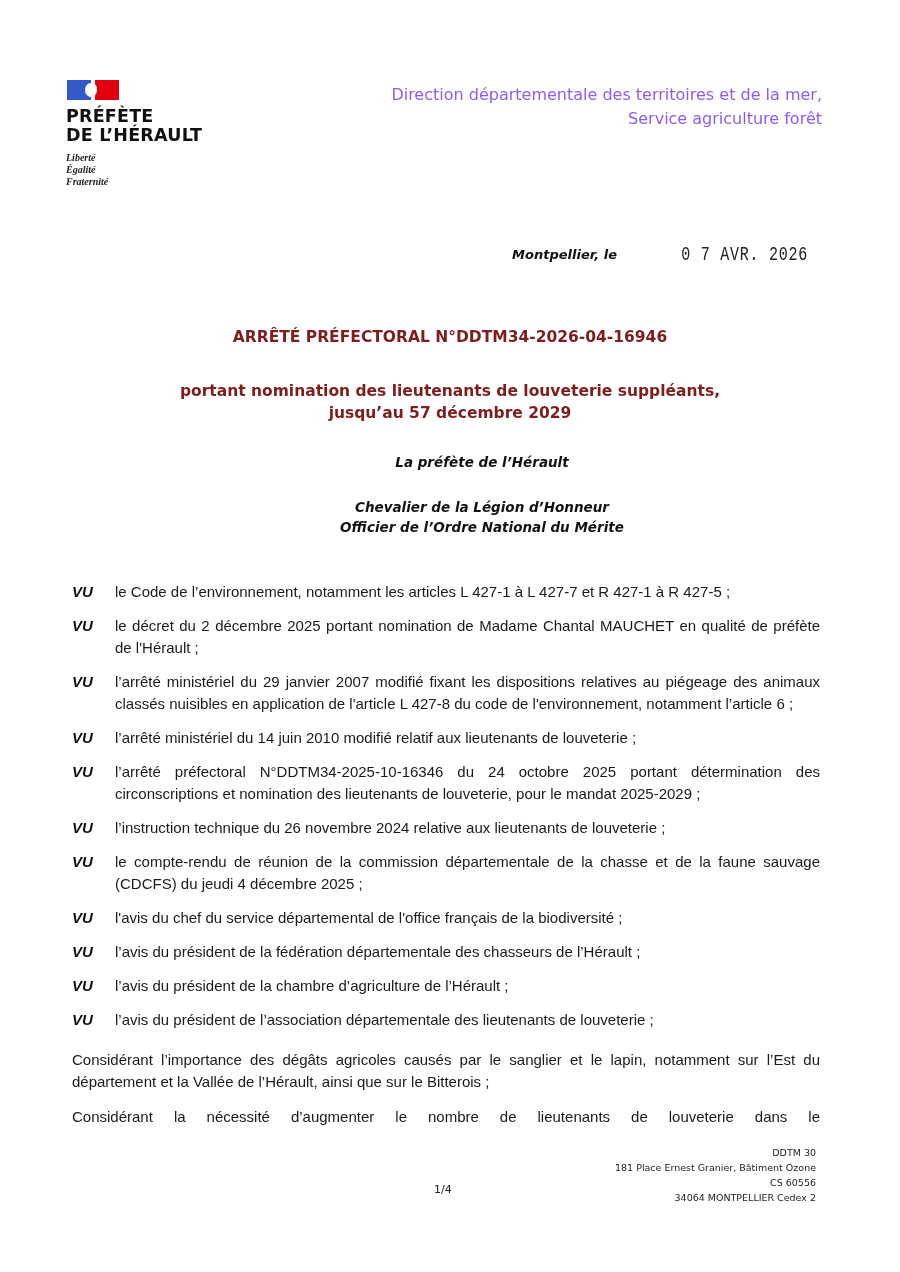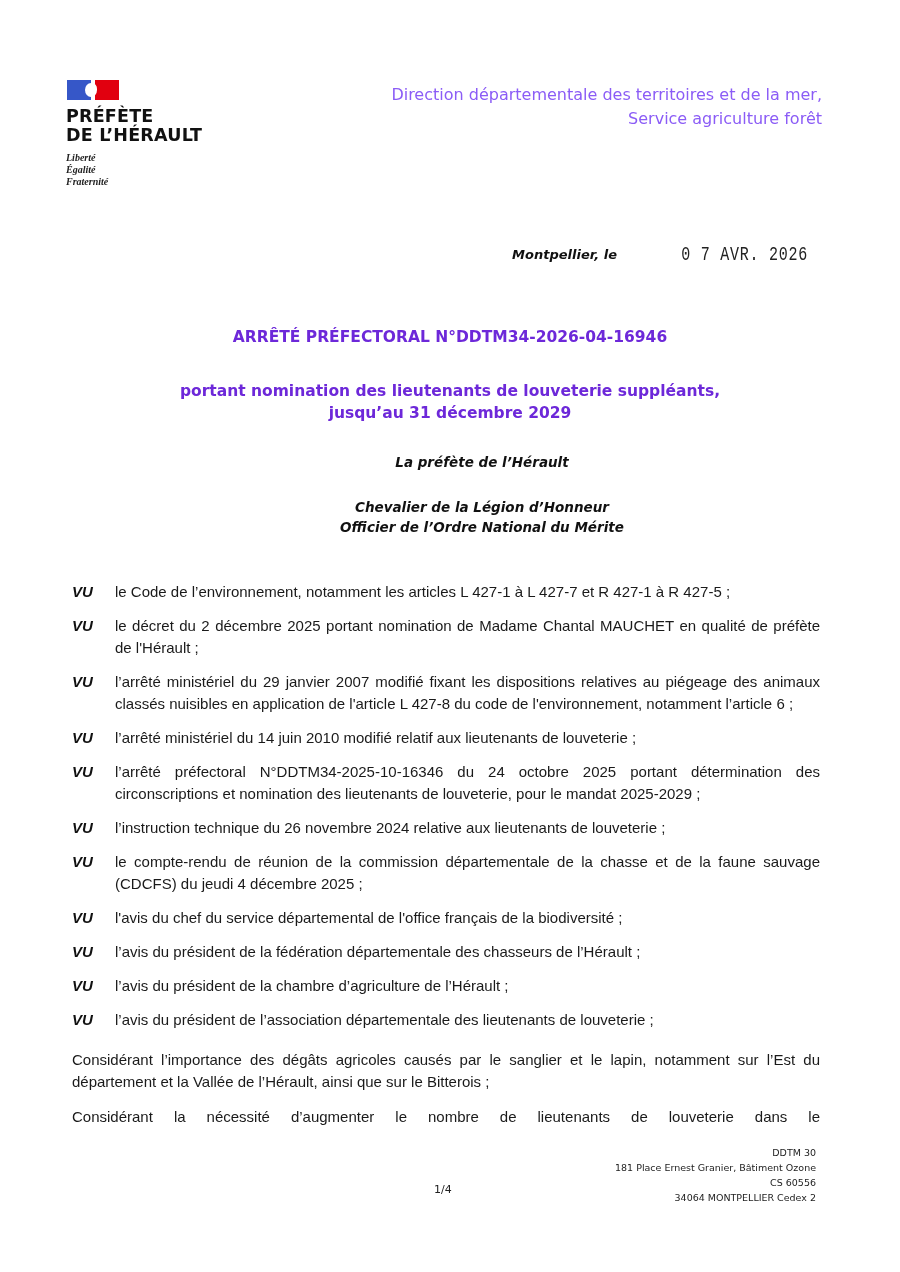--- a/index.html
+++ b/index.html
@@ -32,21 +32,21 @@
     .service { position: absolute; right: 78px; top: 83px; text-align: right;
       font-family: "DejaVu Sans", sans-serif; font-size: 16px; line-height: 24px; color: #8b5cf6; }
 
     
     .date-line { position: absolute; right: 92px; top: 243px; display: flex; align-items: center; gap: 22px; }
     .date-label { font-family: "DejaVu Sans", sans-serif; font-style: italic; font-weight: bold; font-size: 13px; color: #111; }
     .date-stamp { font-family: "Liberation Mono", monospace; font-size: 20px; transform: scaleX(0.75); transform-origin: right; letter-spacing: 1px; color: #222; }
 
     
     .title { position: absolute; left: 0; width: 900px; text-align: center;
-      font-family: "DejaVu Sans", sans-serif; font-weight: bold; color: #6d28d9; }
+      font-family: "DejaVu Sans", sans-serif; font-weight: bold; color: #7f1d1d; }
     .title-main { top: 328px; font-size: 15.5px; }
     .title-sub { top: 380px; font-size: 15.5px; line-height: 22px; }
 
     .auth { position: absolute; left: 0; width: 900px; text-align: center;
       font-family: "DejaVu Sans", sans-serif; font-style: italic; font-weight: bold; font-size: 13.5px; color: #111; padding-left: 32px; }
     .auth-1 { top: 454px; }
     .auth-2 { top: 497px; line-height: 20px; }
 
     
     .vu-list { position: absolute; left: 72px; top: 581px; width: 748px; }
@@ -91,21 +91,21 @@
   </div>
 
   <div class="date-line">
     <span class="date-label">Montpellier, le</span>
     <span class="date-stamp">0 7 AVR. 2026</span>
   </div>
 
   <div class="title title-main">ARRÊTÉ PRÉFECTORAL N°DDTM34-2026-04-16946</div>
   <div class="title title-sub">
     <div>portant nomination des lieutenants de louveterie suppléants,</div>
-    <div>jusqu’au 31 décembre 2029</div>
+    <div>jusqu’au 57 décembre 2029</div>
   </div>
 
   <div class="auth auth-1">La préfète de l’Hérault</div>
   <div class="auth auth-2">
     <div>Chevalier de la Légion d’Honneur</div>
     <div>Officier de l’Ordre National du Mérite</div>
   </div>
 
   <div class="vu-list">
     <div class="vu-item">

